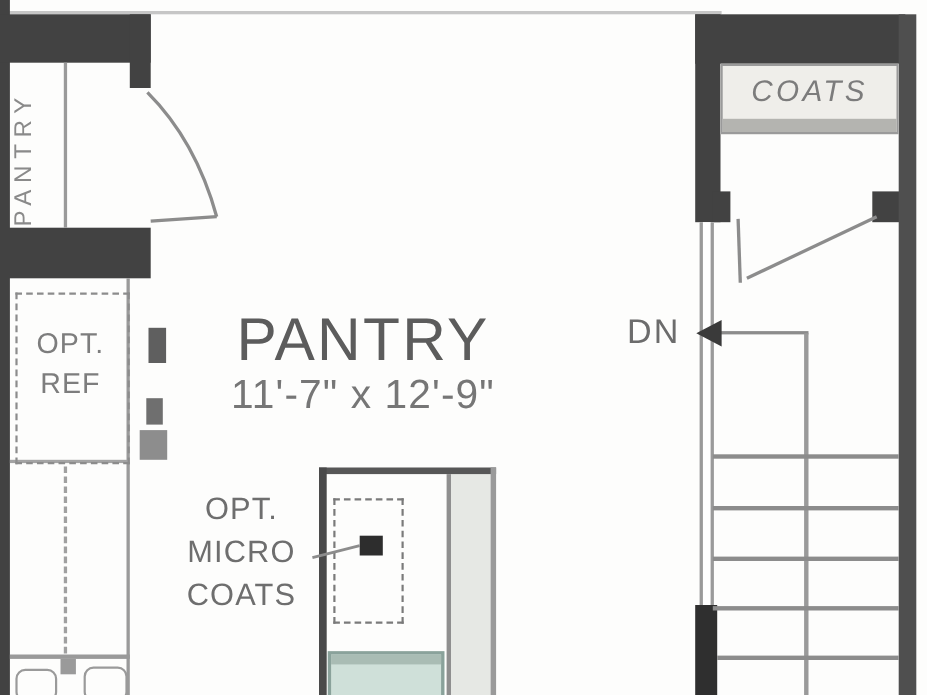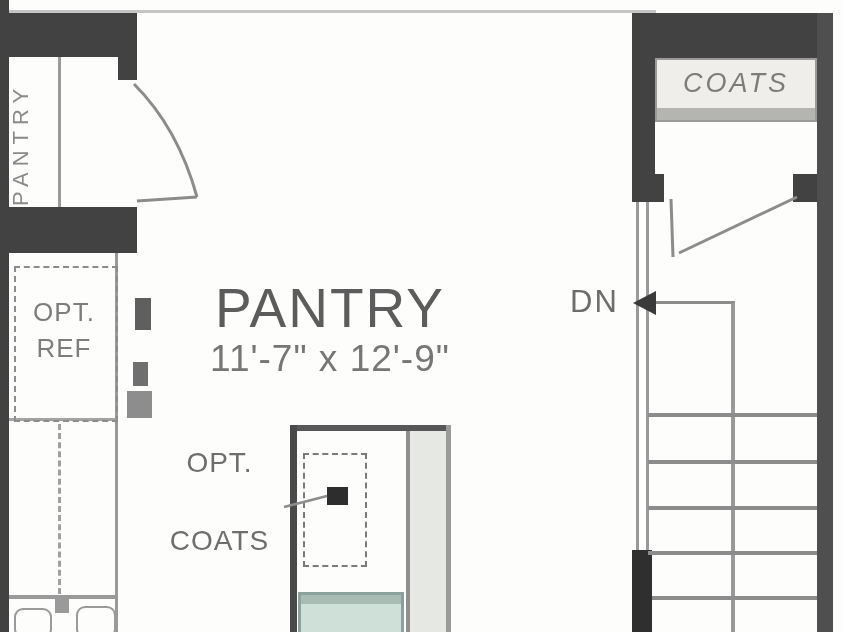--- a/index.html
+++ b/index.html
@@ -90,21 +90,21 @@
   <div class="hline" style="left:290px;top:425px;width:161px;height:6px;background:#575757;"></div>
   <div class="hline" style="left:290px;top:425px;width:7px;height:207px;background:#4a4a4a;"></div>
   <div class="hline" style="left:406px;top:431px;width:4px;height:201px;background:#8f8f8f;"></div>
   <div class="hline mid" style="left:446px;top:425px;width:5px;height:207px;"></div>
 
   <div class="dashed-rect" style="left:303px;top:453px;width:60px;height:110px;border-color:#7a7a7a;"></div>
   <div class="hline" style="left:327px;top:487px;width:21px;height:18px;background:var(--dot);"></div>
 
   <div class="lbl center" id="micro-label" style="left:152px;top:443px;width:135px;">
     <span>OPT.</span><br>
-    <br>
+    <span>MICRO</span><br>
     <span>COATS</span>
   </div>
 
   <div id="sink" style="left:298px;top:592px;width:100px;height:40px;">
     <div id="sink-band"></div>
   </div>
 
   <div class="wall" style="left:632px;top:13px;width:191px;height:45px;"></div>
   <div class="wall" style="left:632px;top:13px;width:23px;height:189px;"></div>
   <div class="wall" style="left:648px;top:174px;width:16px;height:28px;"></div>

